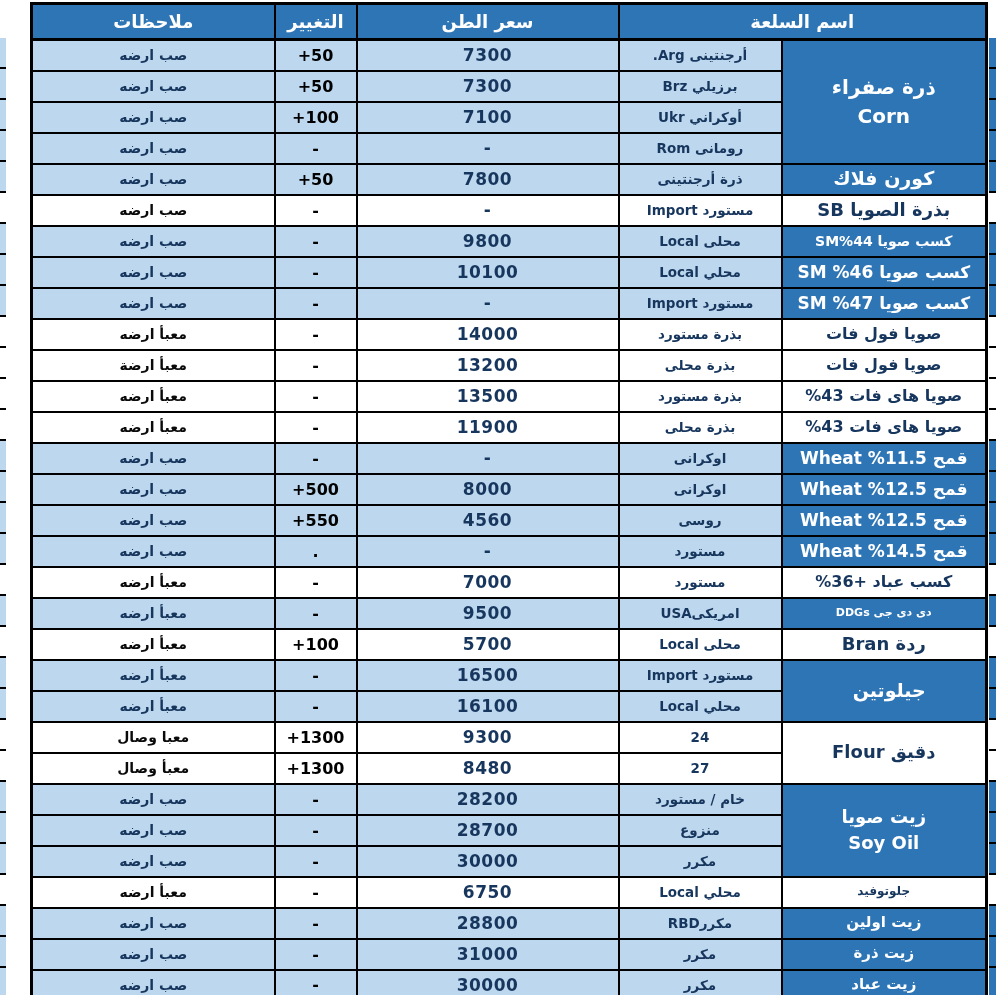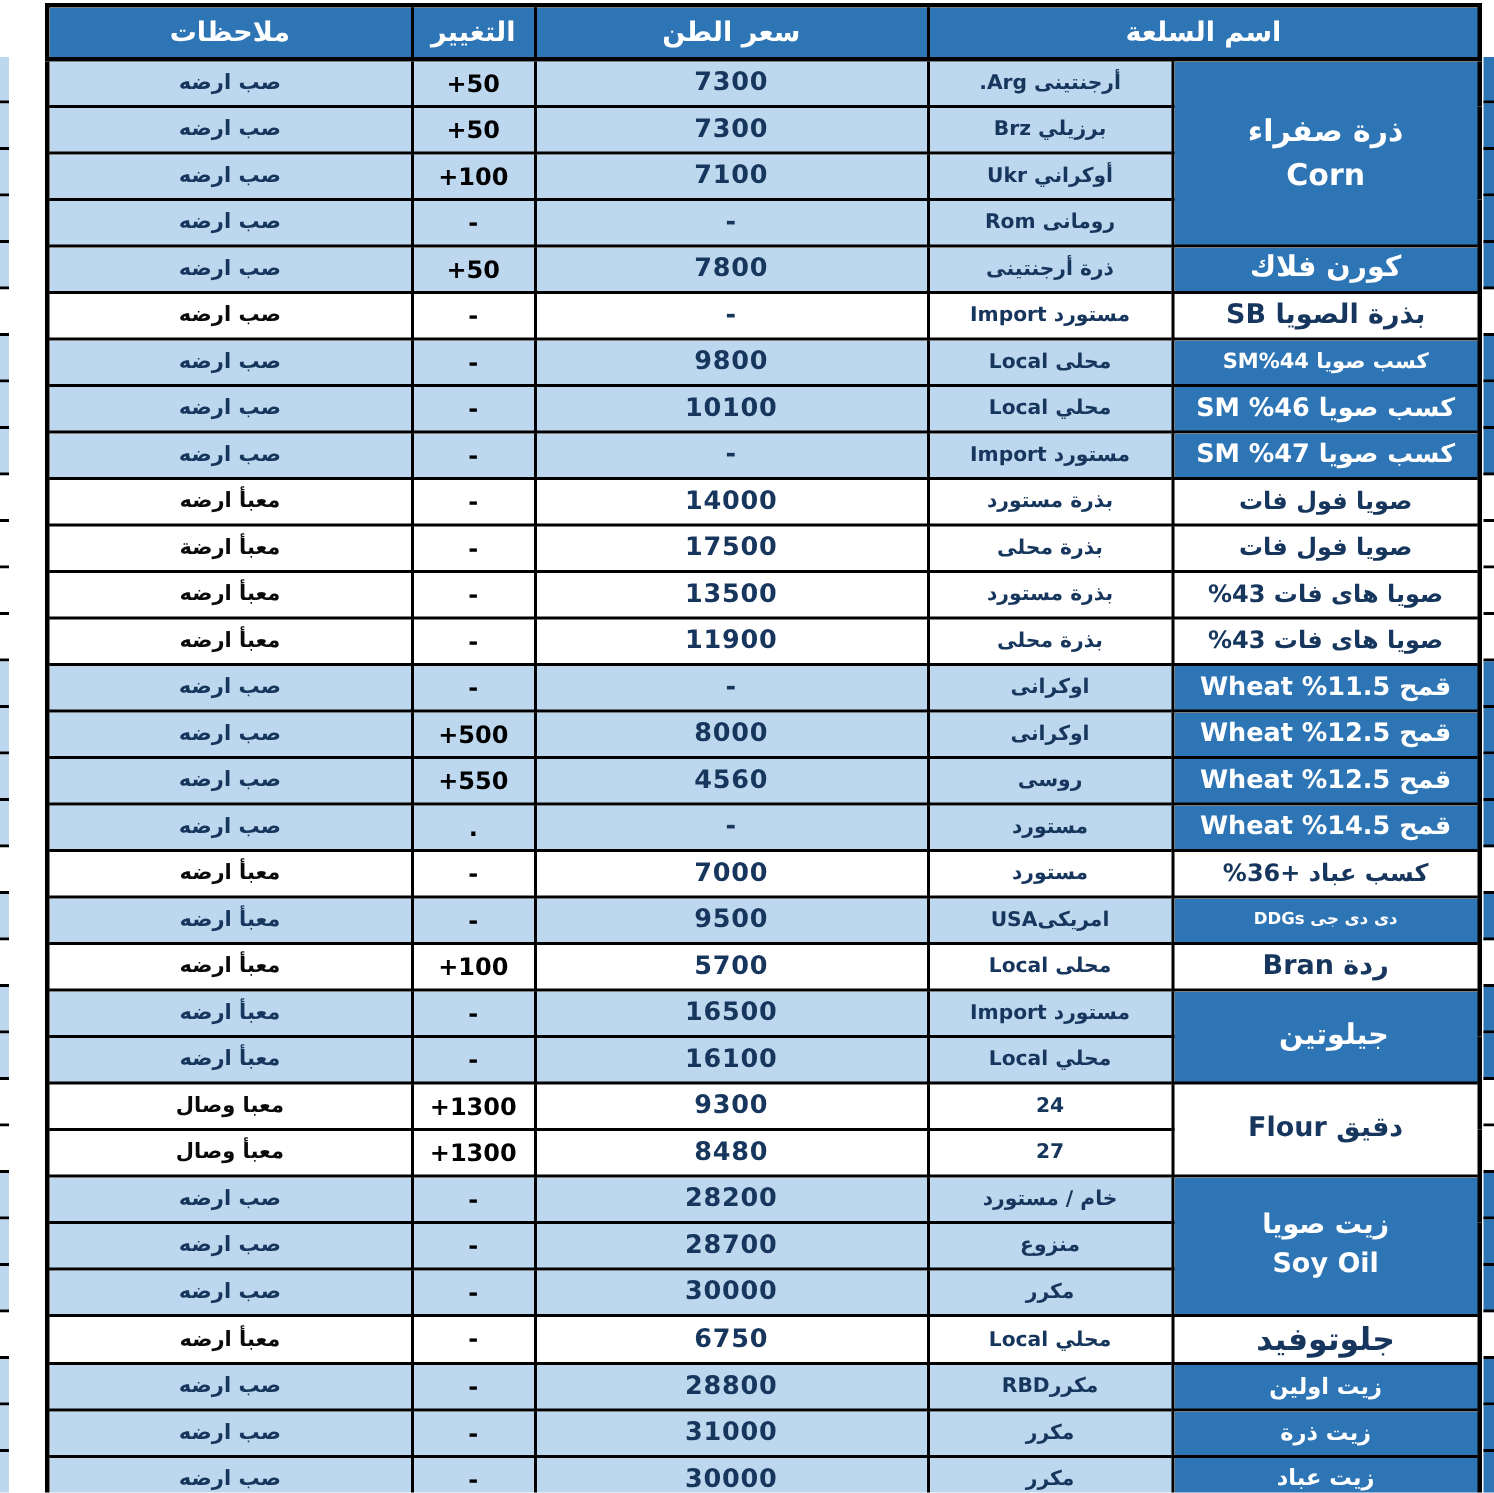--- a/index.html
+++ b/index.html
@@ -126,21 +126,21 @@
           <td class="variety" dir="rtl">بذرة مستورد</td>
           <td class="price" dir="ltr">14000</td>
           <td class="change" dir="ltr">-</td>
           <td class="notes" dir="rtl">معبأ ارضه</td>
         </tr>
         <tr class="white">
           <td class="cat cat-white" style="font-size: 16px;">
             <div>صويا فول فات</div>
           </td>
           <td class="variety" dir="rtl">بذرة محلى</td>
-          <td class="price" dir="ltr">17500</td>
+          <td class="price" dir="ltr">13200</td>
           <td class="change" dir="ltr">-</td>
           <td class="notes" dir="rtl">معبأ ارضة</td>
         </tr>
         <tr class="white">
           <td class="cat cat-white" dir="ltr" style="font-size: 16px;">
             <div>%43 صويا هاى فات</div>
           </td>
           <td class="variety" dir="rtl">بذرة مستورد</td>
           <td class="price" dir="ltr">13500</td>
           <td class="change" dir="ltr">-</td>
@@ -264,21 +264,21 @@
           <td class="change" dir="ltr">-</td>
           <td class="notes" dir="rtl">صب ارضه</td>
         </tr>
         <tr class="blue">
           <td class="variety" dir="rtl">مكرر</td>
           <td class="price" dir="ltr">30000</td>
           <td class="change" dir="ltr">-</td>
           <td class="notes" dir="rtl">صب ارضه</td>
         </tr>
         <tr class="white">
-          <td class="cat cat-white" style="font-size: 21px;">
+          <td class="cat cat-white" style="font-size: 12px;">
             <div>جلوتوفيد</div>
           </td>
           <td class="variety" dir="rtl">محلي Local</td>
           <td class="price" dir="ltr">6750</td>
           <td class="change" dir="ltr">-</td>
           <td class="notes" dir="rtl">معبأ ارضه</td>
         </tr>
         <tr class="blue">
           <td class="cat cat-blue" style="font-size: 15px;">
             <div>زيت اولين</div>

